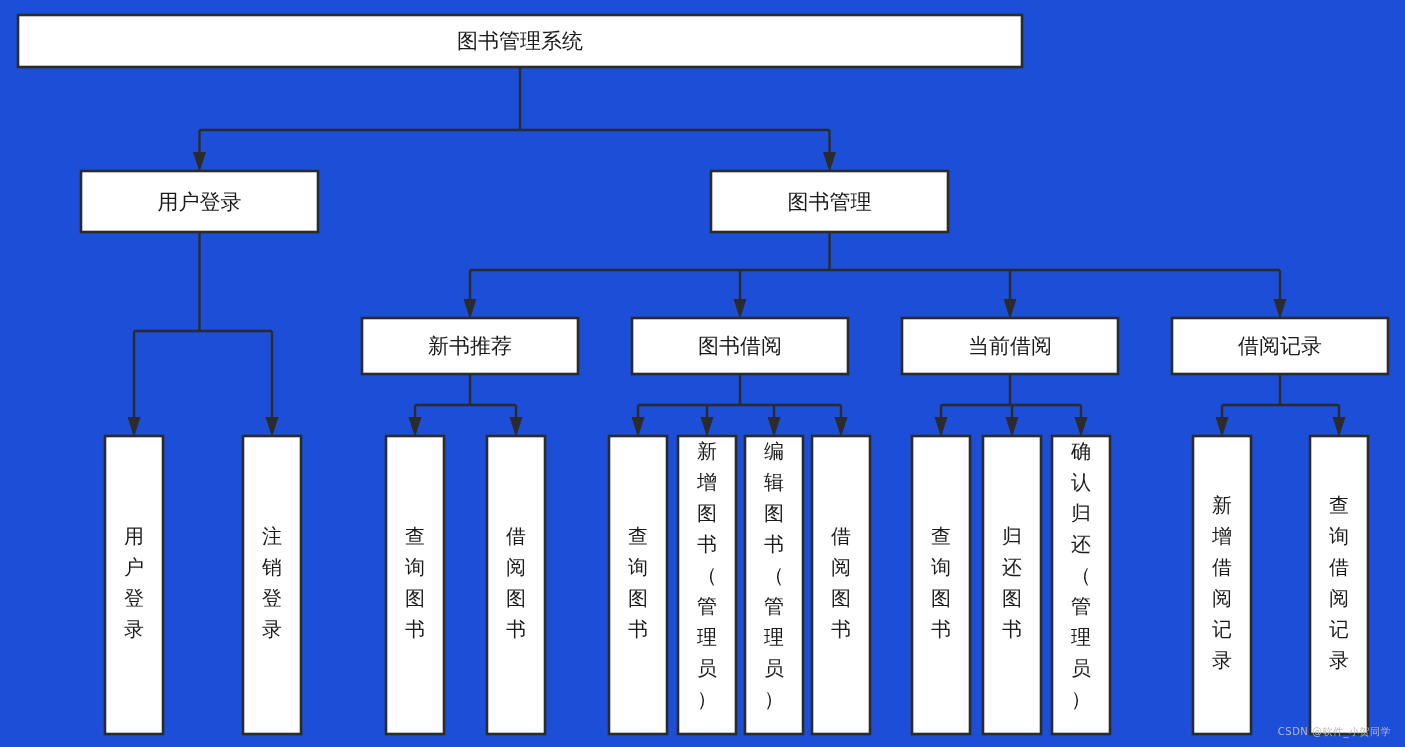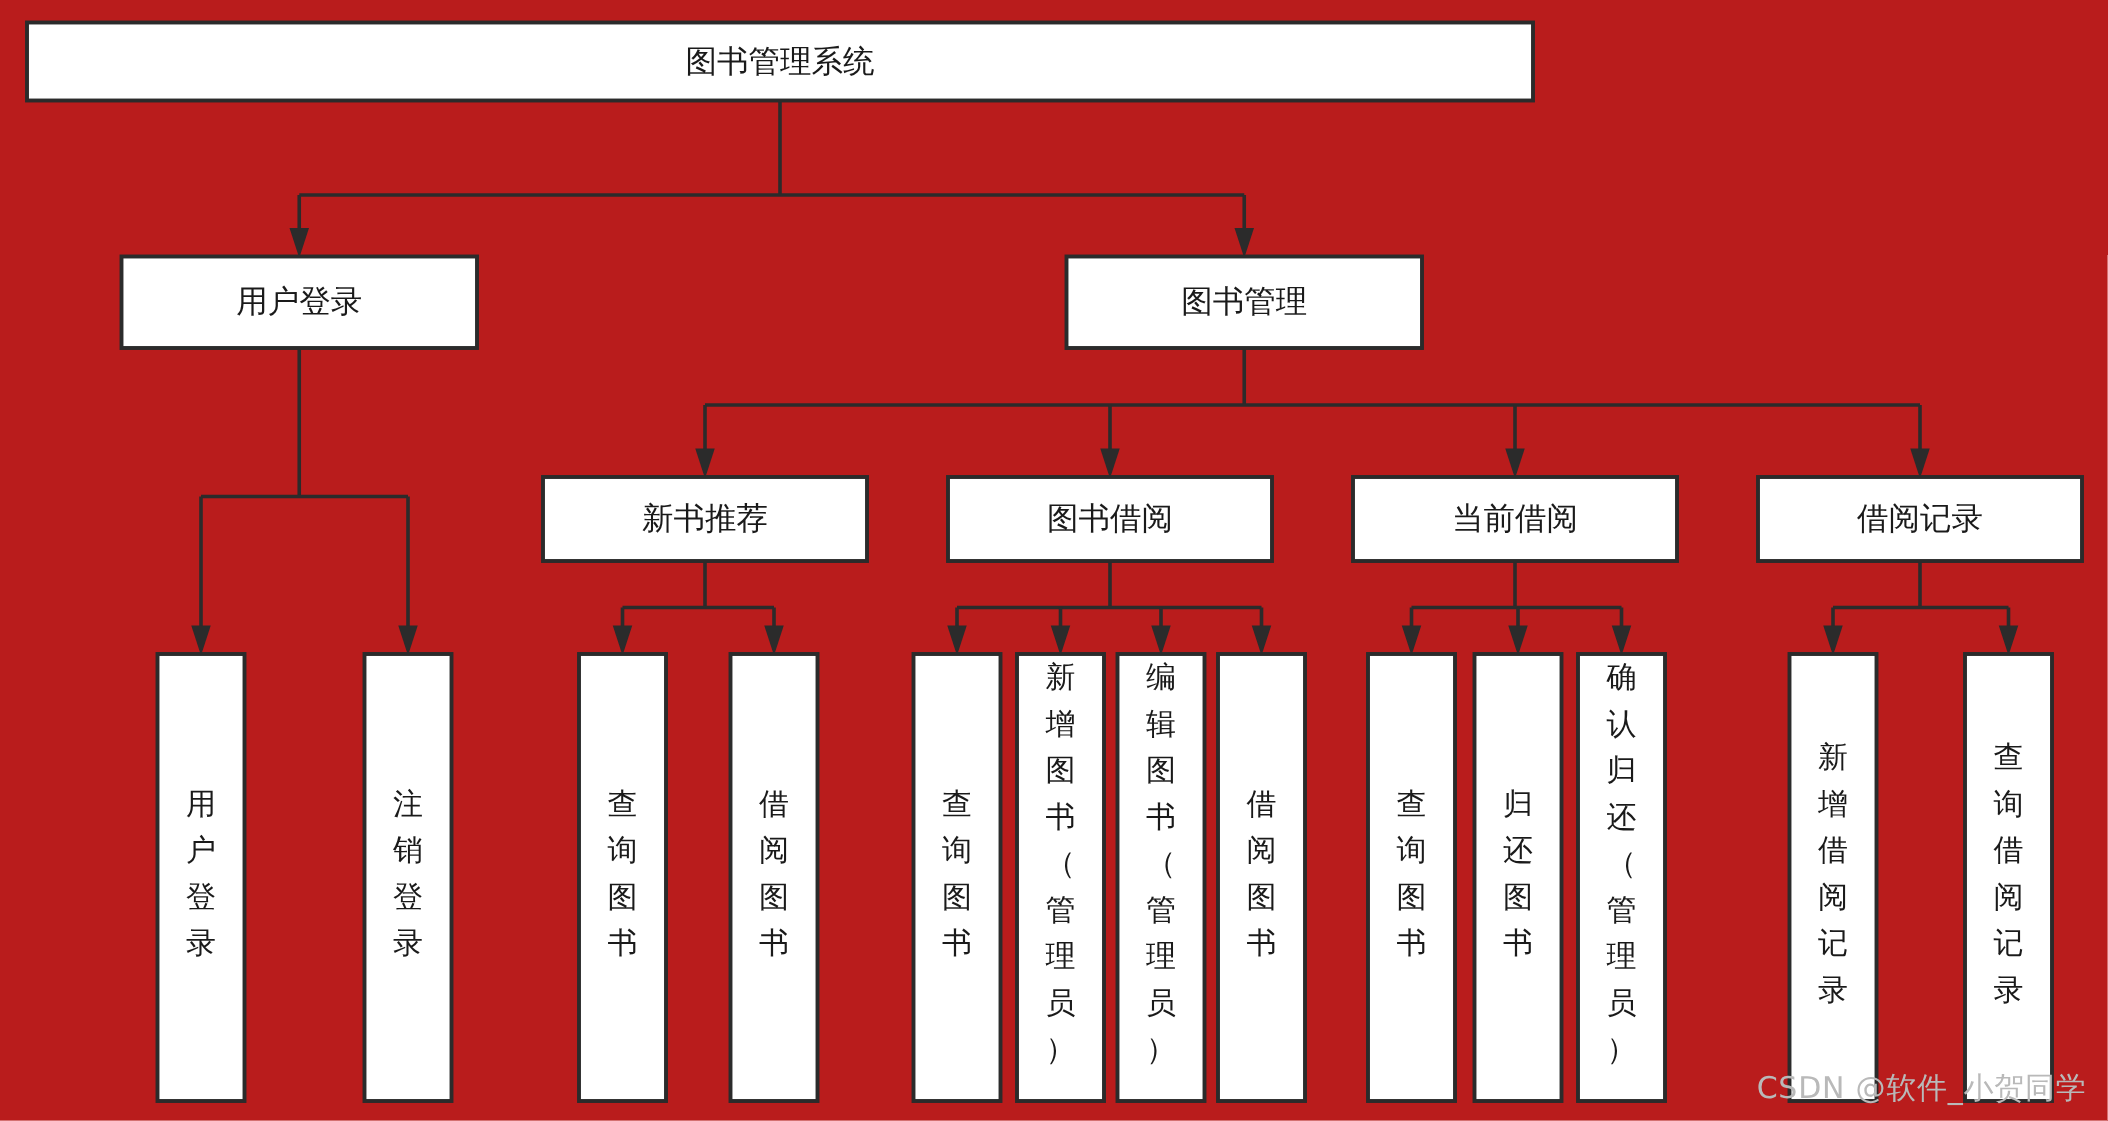--- a/index.html
+++ b/index.html
@@ -10,21 +10,21 @@
   body {
     width: 1405px;
     height: 747px;
     overflow: hidden;
     font-family: "DejaVu Sans", "Liberation Sans", sans-serif;
   }
   #diagram-root {
     position: relative;
     width: 1405px;
     height: 747px;
-    background: #b91c1c;
+    background: #1d4ed8;
   }
   svg.diagram-canvas {
     position: absolute;
     left: 0;
     top: 0;
     width: 1405px;
     height: 747px;
   }
   .node-rect {
     fill: #ffffff;
@@ -53,21 +53,21 @@
     font-family: "DejaVu Sans", "Liberation Sans", sans-serif;
     font-size: 20px;
     fill: #1a1a1a;
     text-anchor: middle;
   }
   .watermark-text {
     position: absolute;
     right: 14px;
     bottom: 8px;
     font-family: "DejaVu Sans", "Liberation Sans", sans-serif;
-    font-size: 20px;
+    font-size: 10px;
     color: #b9b9b9;
     letter-spacing: 0.5px;
     white-space: nowrap;
     user-select: none;
   }
 </style>
 </head>
 <body>
 
 <div id="diagram-root">

